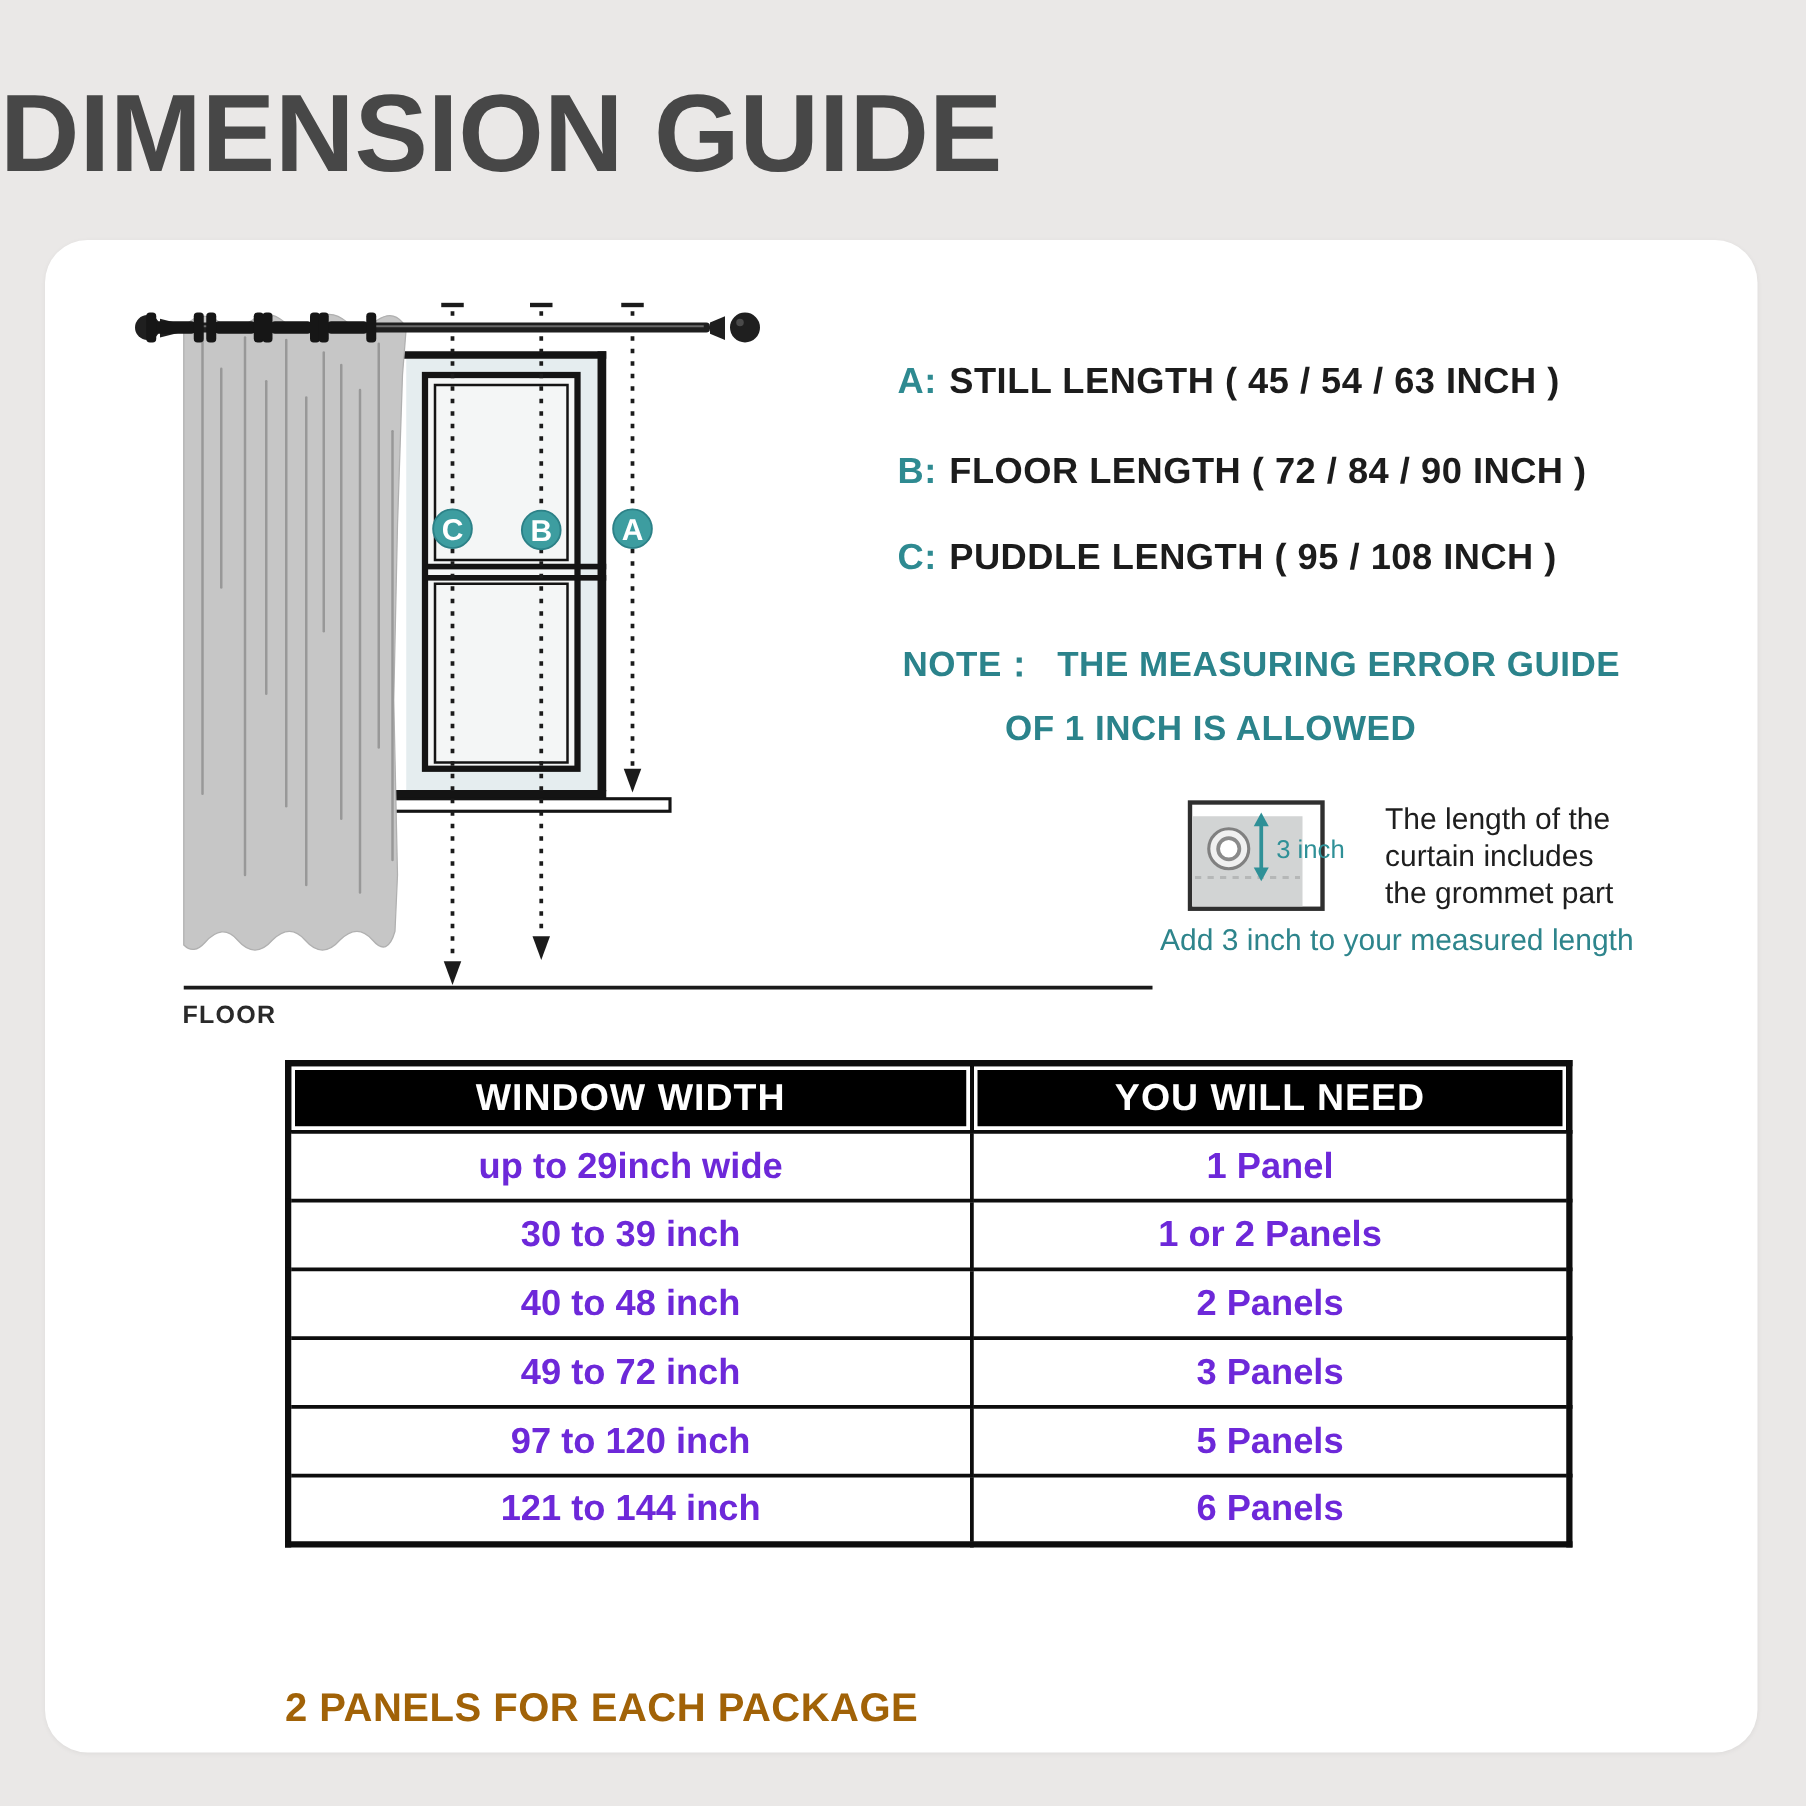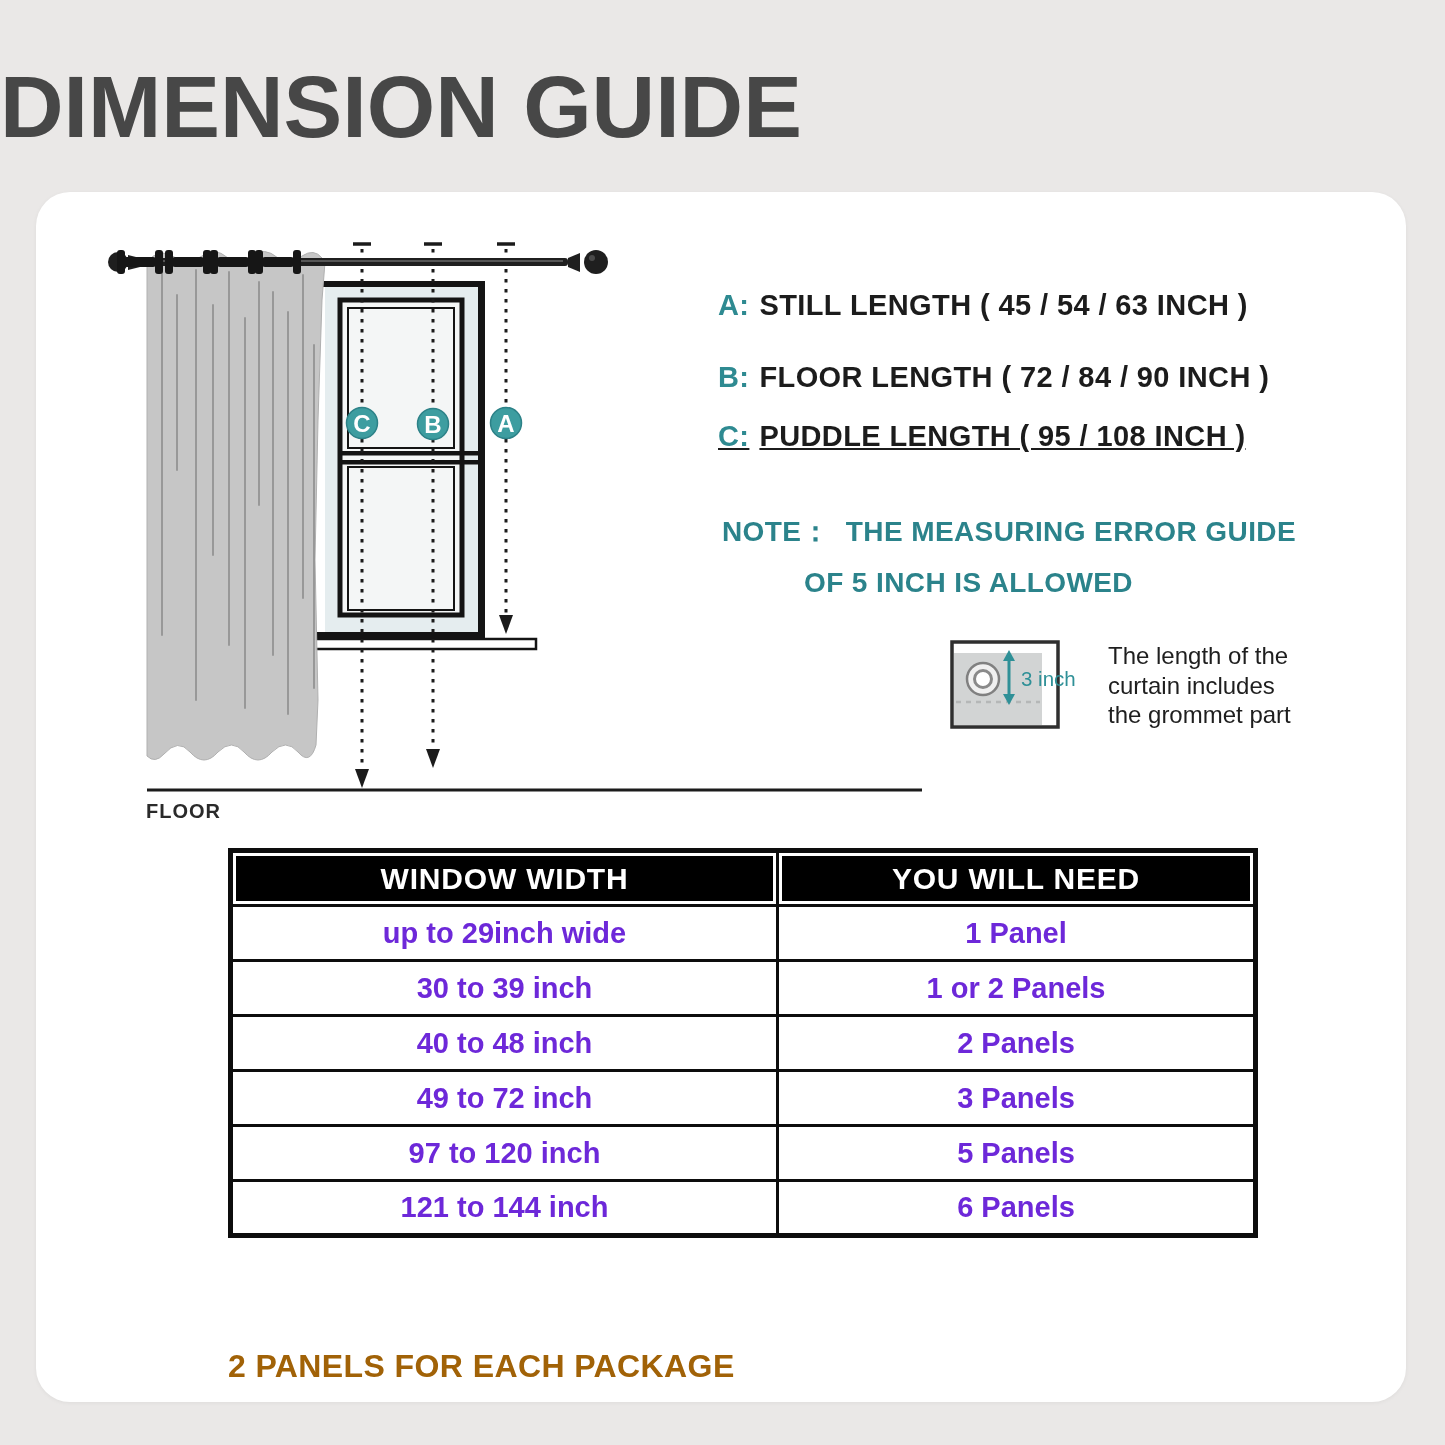--- a/index.html
+++ b/index.html
@@ -22,21 +22,21 @@
     box-shadow:0 1px 4px rgba(0,0,0,0.05);
   }
   svg.diagram { position:absolute; left:0; top:0; width:1445px; height:1445px; pointer-events:none; }
   svg text { font-family:"Liberation Sans", sans-serif; }
 
   .len-row {
     position:absolute; left:718px; font-size:29px; font-weight:700;
     color:#1c1c1c; letter-spacing:0.4px; white-space:nowrap;
   }
   .len-row .key { color:#2e8a91; margin-right:10px; }
-  .len-a { top:289px; } .len-b { top:361px; } .len-c { top:420px;text-decoration:underline; }
+  .len-a { top:289px; } .len-b { top:361px; } .len-c { top:430px; }
 
   .note {
     position:absolute; left:722px; top:513px; font-size:28px; font-weight:700;
     color:#2b838b; letter-spacing:0.4px; white-space:nowrap;
   }
   .note .note-prefix { margin-right:16px; }
   .note .note-line2 { margin-left:82px; margin-top:16px; }
 
   .grommet-desc {
     position:absolute; left:1108px; top:641px; font-size:24px; color:#1e1e1e;
@@ -190,28 +190,29 @@
     <span class="key">B:</span><span>FLOOR LENGTH ( 72 / 84 / 90 INCH )</span>
   </div>
   <div class="len-row len-c">
     <span class="key">C:</span><span>PUDDLE LENGTH ( 95 / 108 INCH )</span>
   </div>
 
   <div class="note">
     <div>
       <span class="note-prefix">NOTE：</span><span>THE MEASURING ERROR GUIDE</span>
     </div>
-    <div class="note-line2">OF 5 INCH IS ALLOWED</div>
+    <div class="note-line2">OF 1 INCH IS ALLOWED</div>
   </div>
 
   <div class="grommet-desc">
     <div>The length of the</div>
     <div>curtain includes</div>
     <div>the grommet part</div>
   </div>
+  <div class="grommet-tip">Add 3 inch to your measured length</div>
 
   <table class="panels">
     <colgroup>
         <col style="width:547px">
         <col style="width:478px">
       </colgroup>
     <thead>
       <tr>
         <th>WINDOW WIDTH</th>
         <th>YOU WILL NEED</th>

